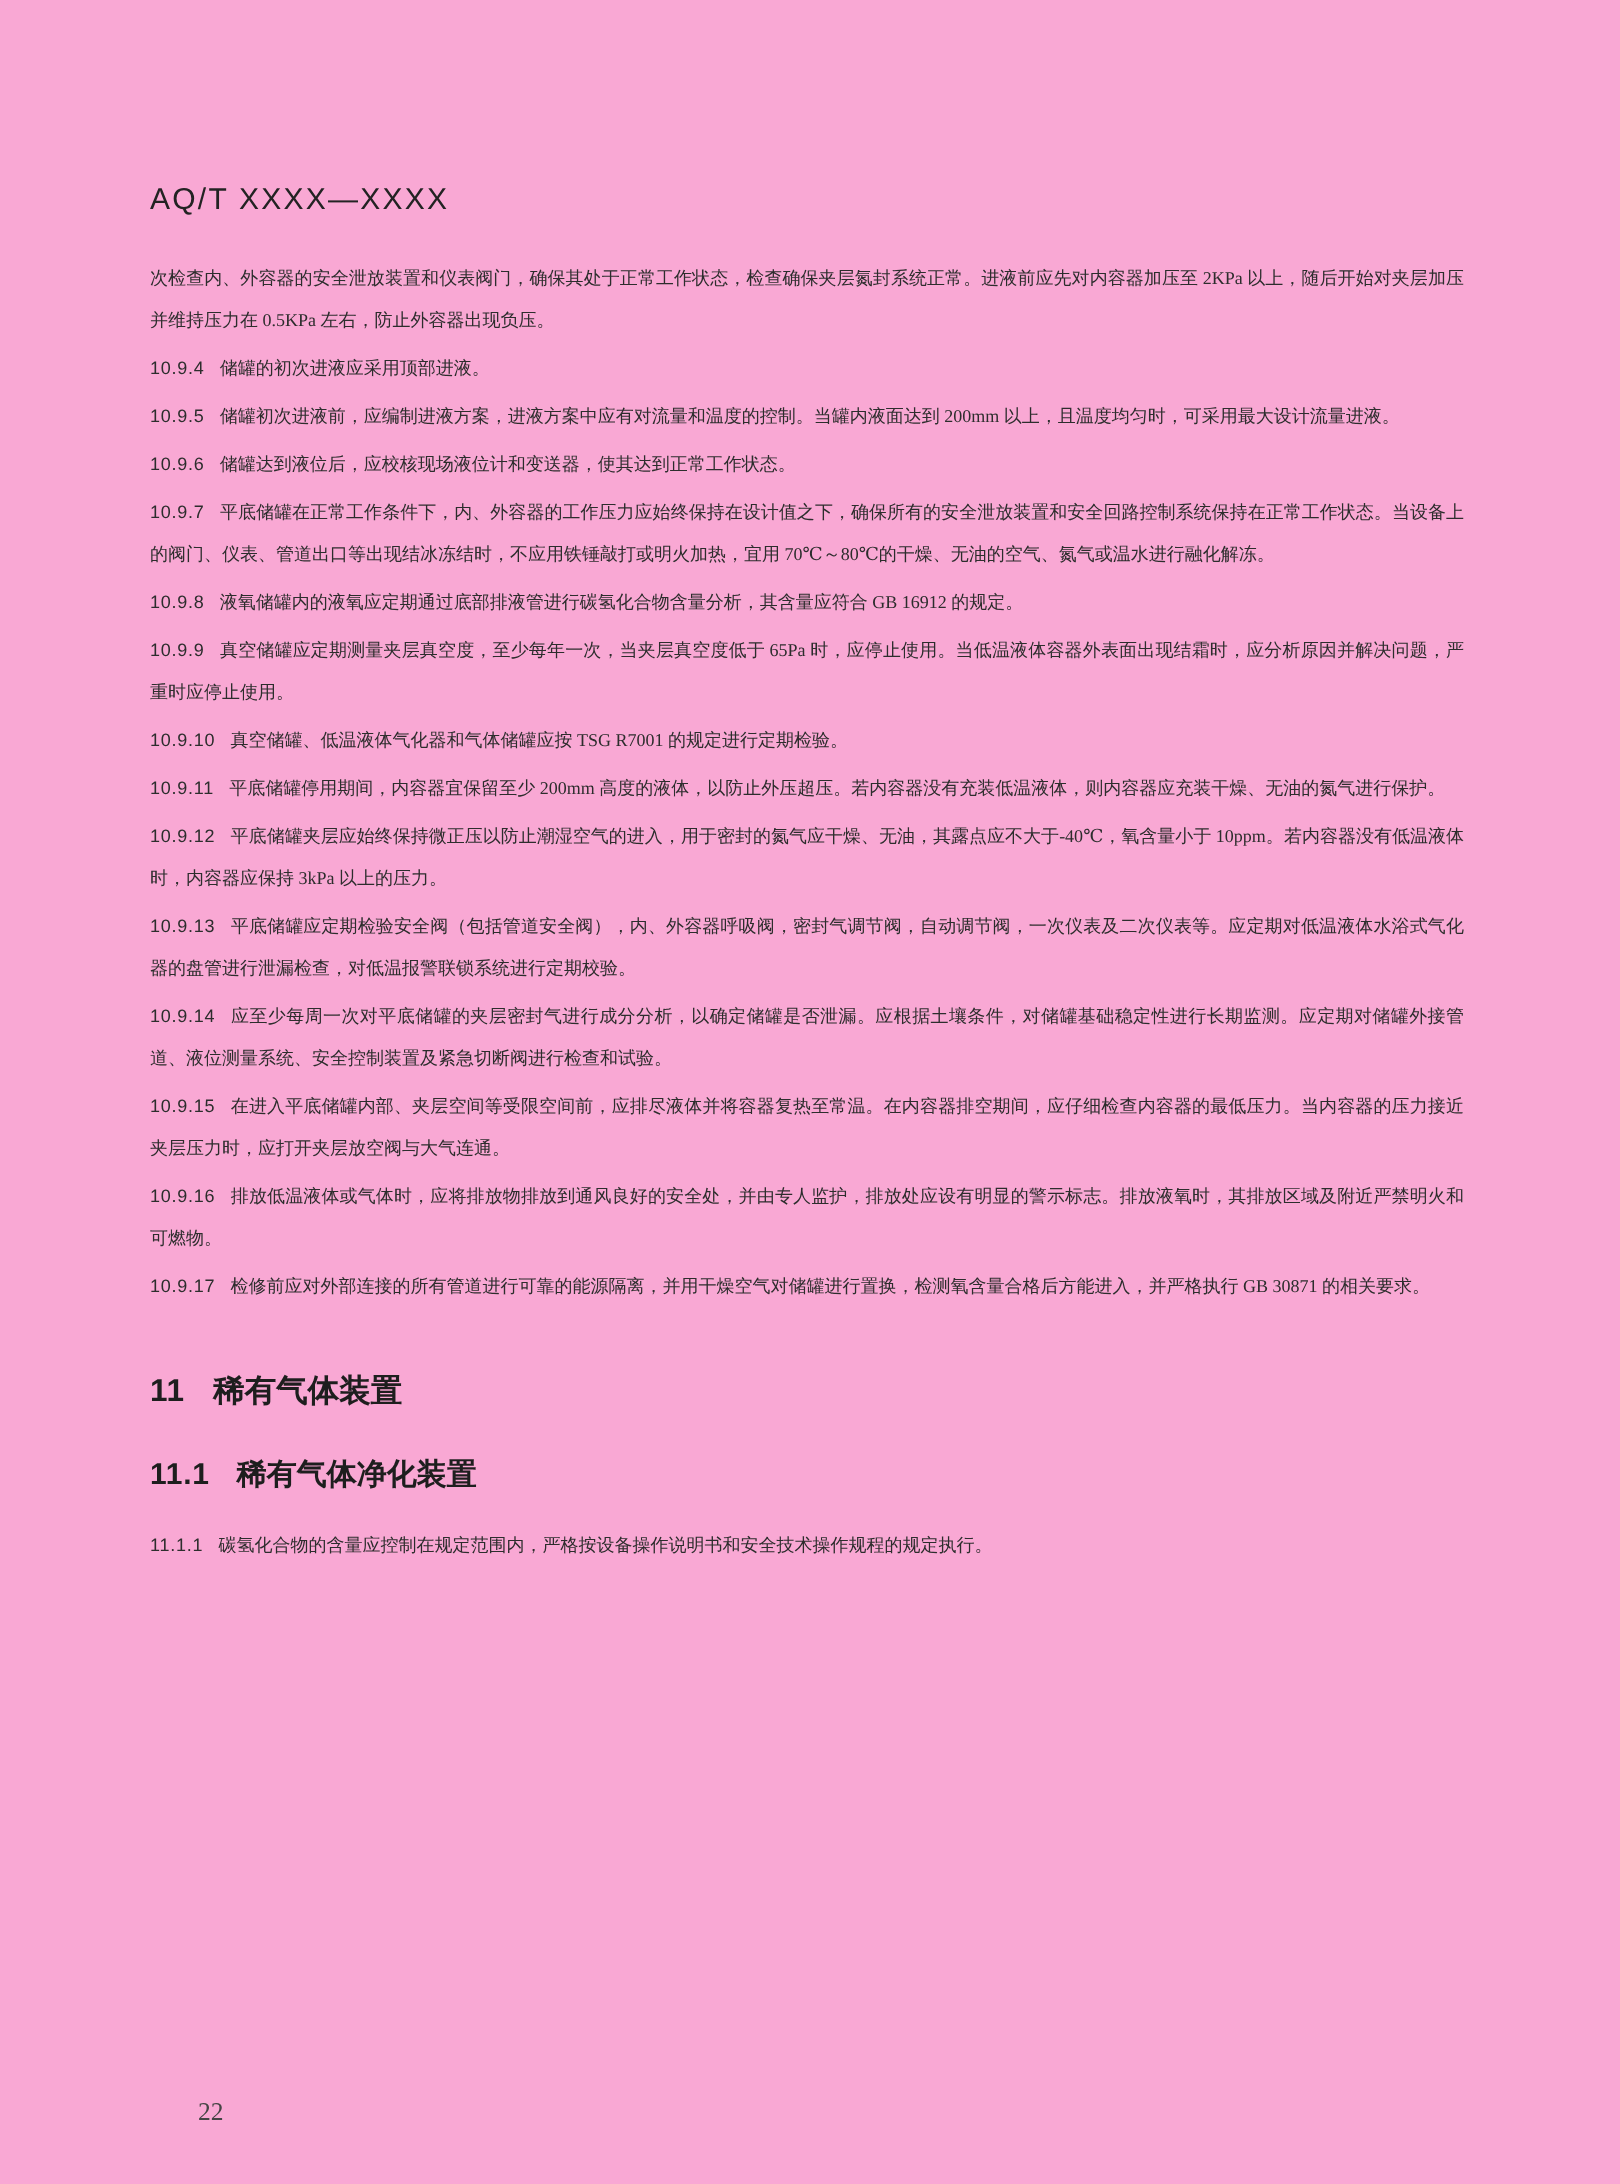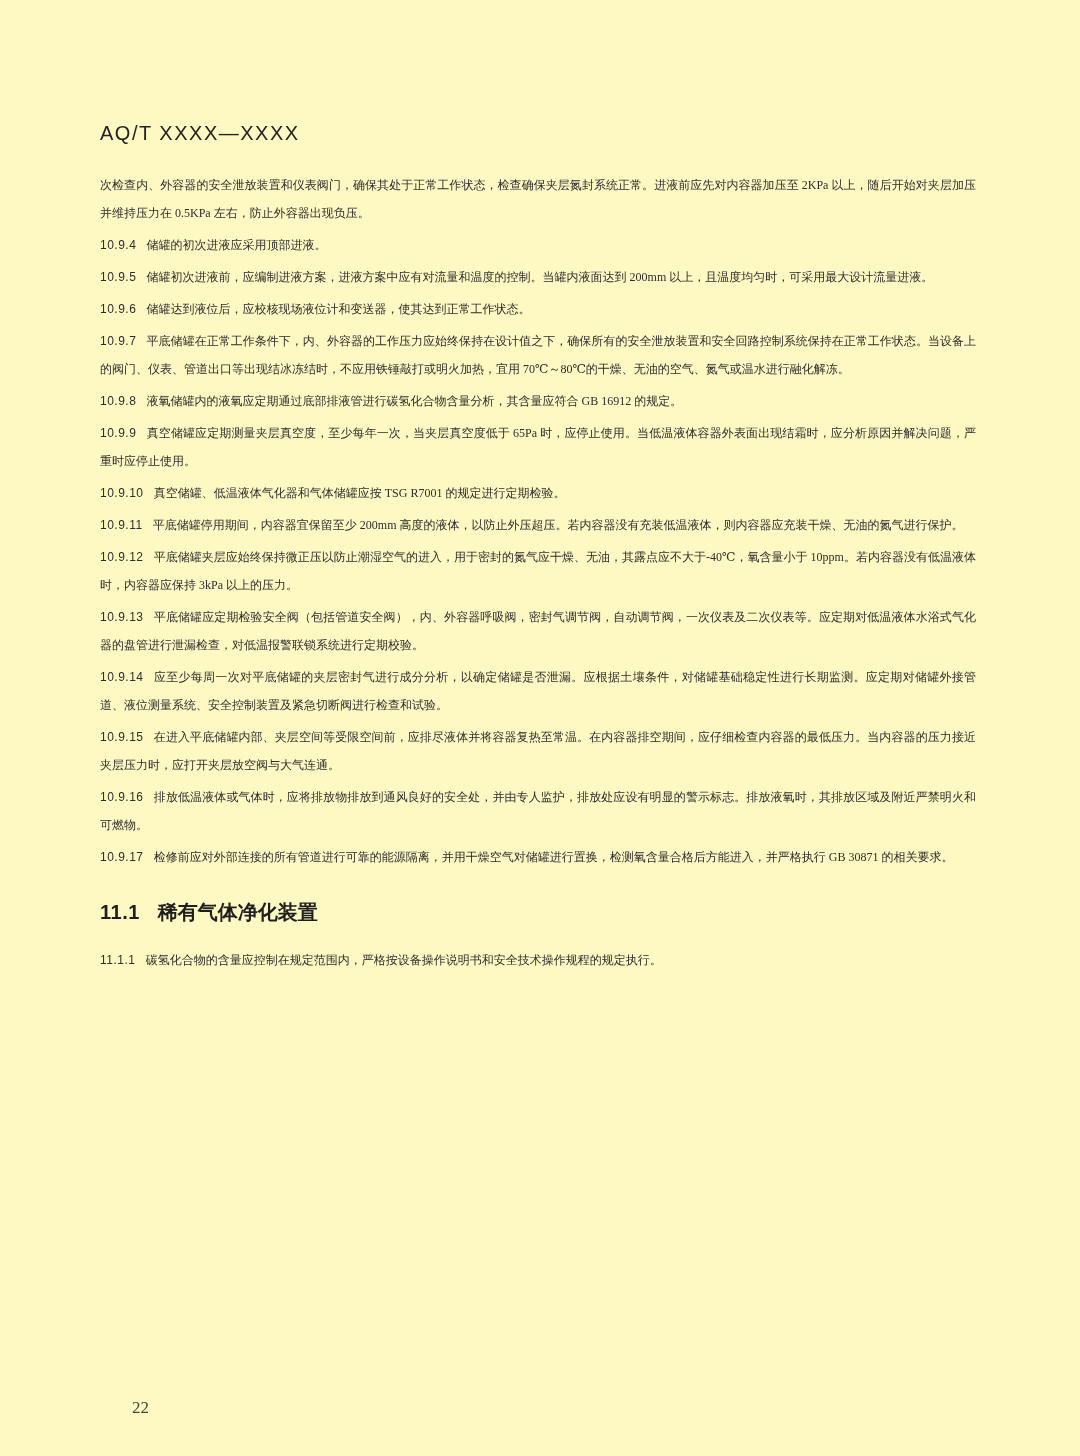--- a/index.html
+++ b/index.html
@@ -10,21 +10,21 @@
   body {
     width: 1080px; height: 1456px;
     font-family: "Liberation Serif", "DejaVu Serif", serif;
     color: #2d2d2d;
     overflow: hidden;
   }
   .page {
     position: relative;
     width: 1080px; height: 1456px;
     padding: 122px 104px 0 100px;
-    background: #fef9c3;
+    background: #f9a8d4;
     overflow: hidden;
   }
   .doc-header {
     font-family: "Liberation Sans", "DejaVu Sans", sans-serif;
     font-size: 20px;
     letter-spacing: 1.5px;
     color: #232323;
     margin-bottom: 26px;
   }
   .clause {
@@ -101,20 +101,21 @@
       <p class="clause"><span class="clause-num">10.9.14</span><span class="clause-text">应至少每周一次对平底储罐的夹层密封气进行成分分析，以确定储罐是否泄漏。应根据土壤条件，对储罐基础稳定性进行长期监测。应定期对储罐外接管道、液位测量系统、安全控制装置及紧急切断阀进行检查和试验。</span></p>
 
       <p class="clause"><span class="clause-num">10.9.15</span><span class="clause-text">在进入平底储罐内部、夹层空间等受限空间前，应排尽液体并将容器复热至常温。在内容器排空期间，应仔细检查内容器的最低压力。当内容器的压力接近夹层压力时，应打开夹层放空阀与大气连通。</span></p>
 
       <p class="clause"><span class="clause-num">10.9.16</span><span class="clause-text">排放低温液体或气体时，应将排放物排放到通风良好的安全处，并由专人监护，排放处应设有明显的警示标志。排放液氧时，其排放区域及附近严禁明火和可燃物。</span></p>
 
       <p class="clause"><span class="clause-num">10.9.17</span><span class="clause-text">检修前应对外部连接的所有管道进行可靠的能源隔离，并用干燥空气对储罐进行置换，检测氧含量合格后方能进入，并严格执行 GB 30871 的相关要求。</span></p>
 
     </div>
 
+  <h2 class="section-heading"><span class="h-num">11</span><span>稀有气体装置</span></h2>
 
   <h3 class="subsection-heading"><span class="h-num">11.1</span><span>稀有气体净化装置</span></h3>
 
   <div class="subclause-list">
 
       <p class="clause"><span class="clause-num">11.1.1</span><span class="clause-text">碳氢化合物的含量应控制在规定范围内，严格按设备操作说明书和安全技术操作规程的规定执行。</span></p>
     </div>
 
   <div class="page-number">22</div>
 

